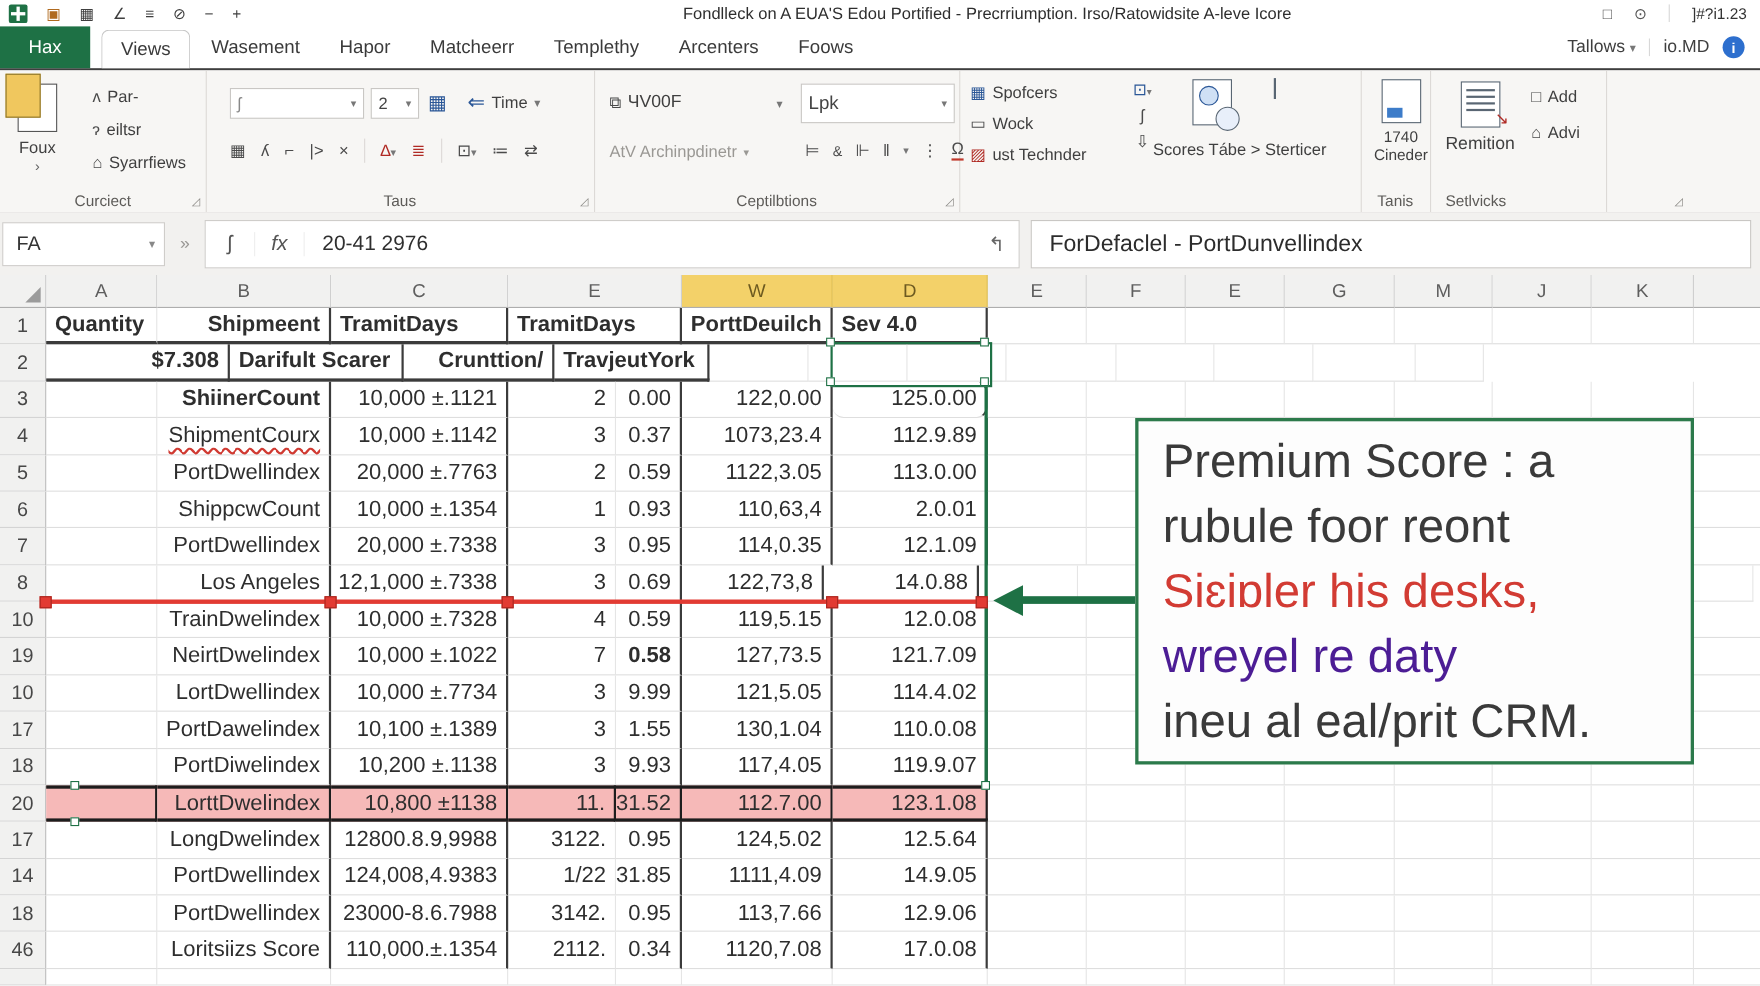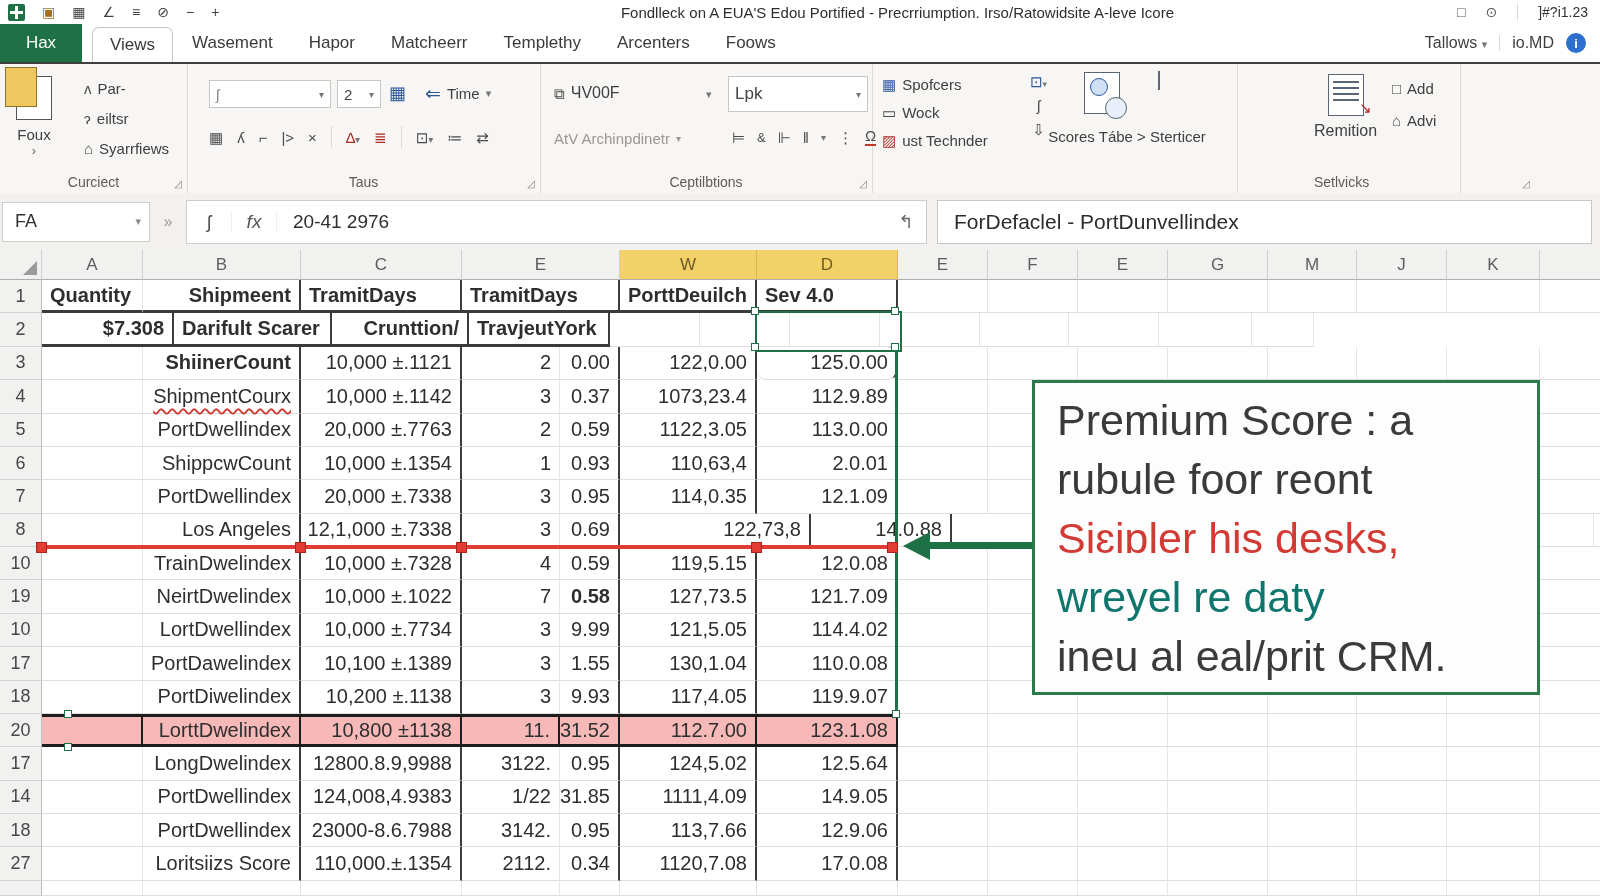--- a/index.html
+++ b/index.html
@@ -233,20 +233,28 @@
           <div style="position:absolute;right:-8px;bottom:-6px;width:20px;height:20px;border-radius:50%;border:1.5px solid #596673;background:#e8effa"></div>
           <div style="position:absolute;left:5px;top:5px;width:16px;height:16px;border-radius:50%;border:1.5px solid #2b5797;background:#cfe0f5"></div>
         </div>
       </div>
       <div style="position:absolute;left:286px;top:8px">
         <span class="iconrowsq lines"></span>
       </div>
       <div style="position:absolute;left:150px;top:64px;width:210px;text-align:center;font-size:15px;color:#3f3f3f;white-space:nowrap">Scores Tábe &gt; Sterticer</div>
     </div>
 
+    <div class="rgroup" style="left:1237px;width:63px">
+      <div class="rbig" style="left:12px;top:8px">
+        <span class="iconrowsq bluechip" style="width:34px;height:38px"></span>
+        <span style="margin-top:4px;font-size:14px">1740</span>
+        <span style="font-size:14px">Cineder</span>
+      </div>
+      <div class="rlabel">Tanis</div>
+    </div>
 
     <div class="rgroup" style="left:1300px;width:160px">
       <div class="rbig" style="left:14px;top:10px">
         <span class="iconrowsq lines" style="width:34px;height:40px">
           <span class="redarr">↘</span>
         </span>
         <span style="margin-top:6px;font-size:16px">Remition</span>
       </div>
       <div class="ritem" style="left:92px;top:16px">
         <span class="rico">□</span>
@@ -310,21 +318,21 @@
           <div class="cell " style="width: 90px;"></div>
           <div class="cell " style="width: 90px;"></div>
           <div class="cell " style="width: 100px;"></div>
           <div class="cell " style="width: 89px;"></div>
           <div class="cell " style="width: 90px;"></div>
           <div class="cell " style="width: 93px;"></div>
           <div class="cell " style="width: 62px;"></div>
         </div>
         <div class="row">
           <div class="rhd">2</div>
-          <div class="cell ra bold dk hb" style="width: 132px;">$7.308</div>
+          <div class="cell ra bold dk hb" style="width: 167px;">$7.308</div>
           <div class="cell la bold dk hb" style="width: 158px;">Darifult Scarer</div>
           <div class="cell ra bold dk hb" style="width: 137px;">Crunttion/</div>
           <div class="cell la bold dk hb" style="width: 141px;">TravjeutYork</div>
           <div class="cell " style="width: 90px;"></div>
           <div class="cell " style="width: 90px;"></div>
           <div class="cell " style="width: 90px;"></div>
           <div class="cell " style="width: 100px;"></div>
           <div class="cell " style="width: 89px;"></div>
           <div class="cell " style="width: 90px;"></div>
           <div class="cell " style="width: 93px;"></div>
@@ -420,21 +428,21 @@
           <div class="cell " style="width: 93px;"></div>
           <div class="cell " style="width: 62px;"></div>
         </div>
         <div class="row">
           <div class="rhd">8</div>
           <div class="cell la" style="width: 101px;"></div>
           <div class="cell ra dk" style="width: 158px;">Los Angeles</div>
           <div class="cell ra dk" style="width: 161px;">12,1,000 ±.7338</div>
           <div class="cell ra" style="width: 98px;">3</div>
           <div class="cell ra dk" style="width: 60px;">0.69</div>
-          <div class="cell ra dk" style="width: 151px; margin-left: 40px;">122,73,8</div>
+          <div class="cell ra dk" style="width: 129px;">122,73,8</div>
           <div class="cell ra dk" style="width: 141px;">14.0.88</div>
           <div class="cell " style="width: 90px;"></div>
           <div class="cell " style="width: 90px;"></div>
           <div class="cell " style="width: 90px;"></div>
           <div class="cell " style="width: 100px;"></div>
           <div class="cell " style="width: 89px;"></div>
           <div class="cell " style="width: 90px;"></div>
           <div class="cell " style="width: 93px;"></div>
           <div class="cell " style="width: 62px;"></div>
         </div>
@@ -594,21 +602,21 @@
           <div class="cell " style="width: 90px;"></div>
           <div class="cell " style="width: 90px;"></div>
           <div class="cell " style="width: 90px;"></div>
           <div class="cell " style="width: 100px;"></div>
           <div class="cell " style="width: 89px;"></div>
           <div class="cell " style="width: 90px;"></div>
           <div class="cell " style="width: 93px;"></div>
           <div class="cell " style="width: 62px;"></div>
         </div>
         <div class="row">
-          <div class="rhd">27</div>
+          <div class="rhd">46</div>
           <div class="cell la" style="width: 101px;"></div>
           <div class="cell ra dk" style="width: 158px;">Loritsiizs Score</div>
           <div class="cell ra dk" style="width: 161px;">110,000.±.1354</div>
           <div class="cell ra" style="width: 98px;">2112.</div>
           <div class="cell ra dk" style="width: 60px;">0.34</div>
           <div class="cell ra dk" style="width: 137px;">1120,7.08</div>
           <div class="cell ra dk" style="width: 141px;">17.0.08</div>
           <div class="cell " style="width: 90px;"></div>
           <div class="cell " style="width: 90px;"></div>
           <div class="cell " style="width: 90px;"></div>
@@ -658,17 +666,17 @@
     <div class="ov ghandle" style="left:64px;top:460px"></div>
     <div class="ov ghandle" style="left:64px;top:493px"></div>
 
     <div class="ov ahead" id="ahead" style="left: 903px; top: 282px; border-right: 27px solid rgb(30, 113, 69);"></div>
     <div class="ov abody" id="abody" style="left: 929px; top: 292px; width: 103px; background: rgb(30, 113, 69);"></div>
 
     <div class="callout" id="callout">
         <div class="cl" style="color: rgb(58, 58, 58);">Premium Score : a</div>
         <div class="cl" style="color: rgb(58, 58, 58);">rubule foor reont</div>
         <div class="cl" style="color: rgb(210, 59, 51);">Siɛiɒler his desks,</div>
-        <div class="cl" style="color: #0f766e;">wreyel re daty</div>
+        <div class="cl" style="color: #4c1d95;">wreyel re daty</div>
         <div class="cl" style="color: rgb(58, 58, 58);">ineu al eal/prit CRM.</div>
       </div>
   </div>
 </div>
 
 </body></html>

